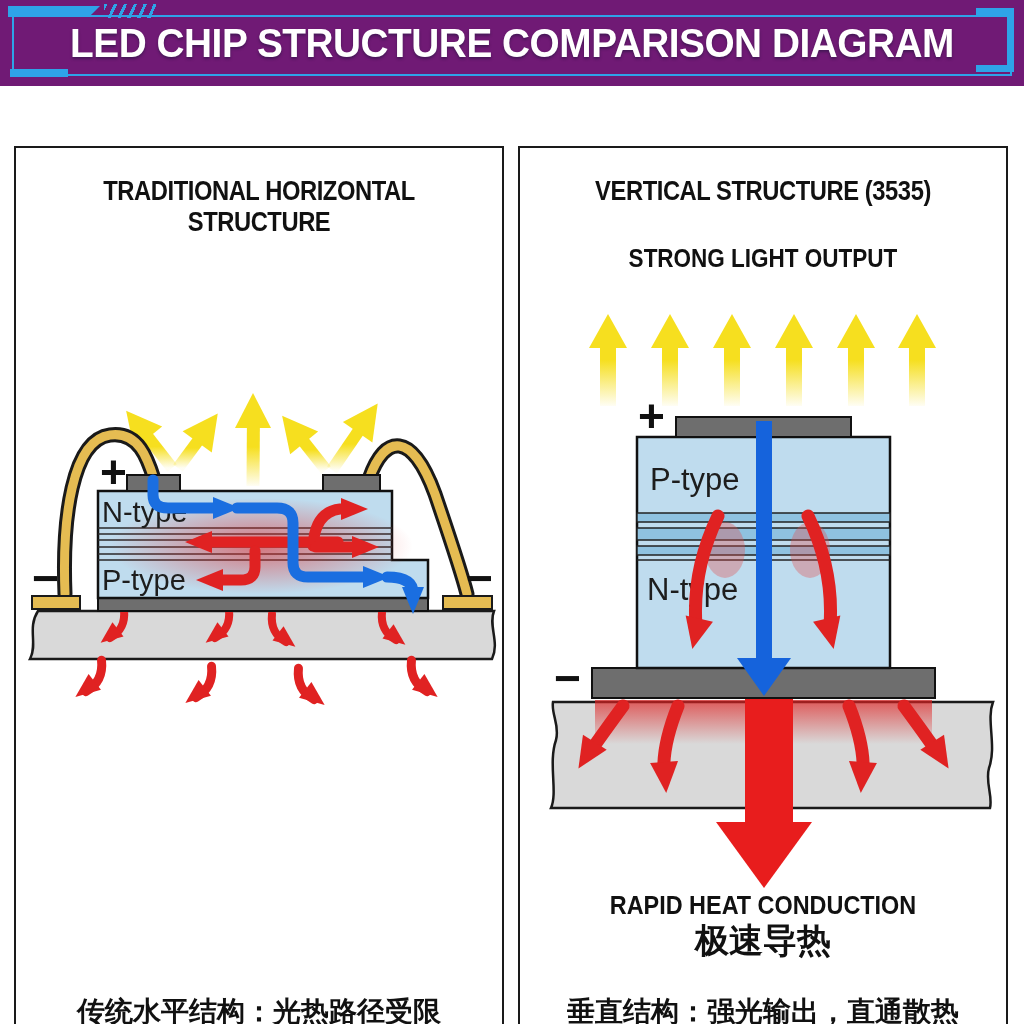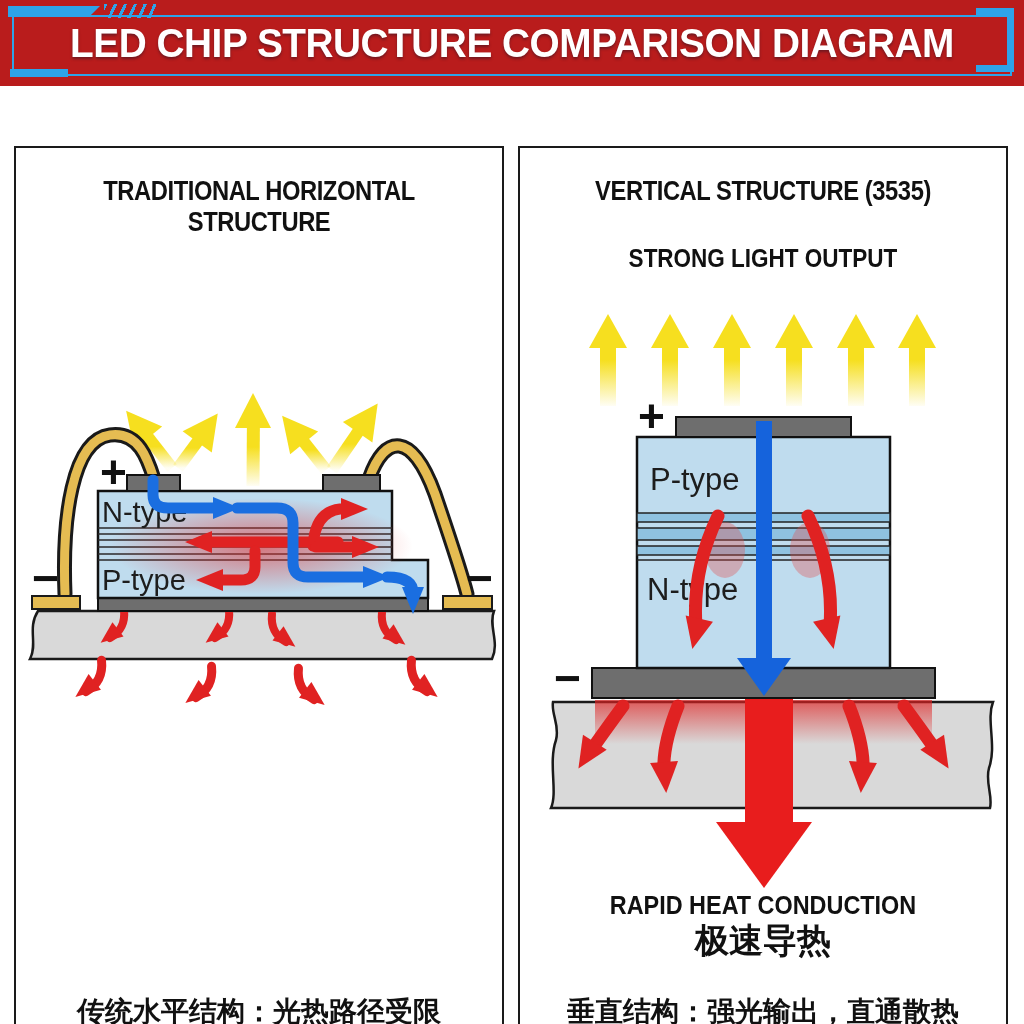--- a/index.html
+++ b/index.html
@@ -1,19 +1,19 @@
 <!DOCTYPE html>
 <html><head>
 <meta charset="utf-8">
 <style>
   html,body{margin:0;padding:0;background:#ffffff;width:1024px;height:1024px;overflow:hidden;
     font-family:"Liberation Sans", sans-serif;}
   .abs{position:absolute;}
   
-  #header{position:absolute;left:0;top:0;width:1024px;height:86px;background:#b91c1c;}
+  #header{position:absolute;left:0;top:0;width:1024px;height:86px;background:#701a75;}
   #hframe{position:absolute;left:12px;right:12px;top:15px;bottom:10px;border:2px solid #2ea3e8;}
   #haccent{position:absolute;left:8px;top:6px;width:92px;height:11px;background:#2ea3e8;
     clip-path:polygon(0 0,100% 0,88% 100%,0 100%);}
   #hslash{position:absolute;left:104px;top:4px;width:52px;height:14px;
     background:repeating-linear-gradient(115deg,#2ea3e8 0 3px,rgba(0,0,0,0) 3px 9px);}
   #hbl{position:absolute;left:10px;top:69px;width:58px;height:8px;background:#2ea3e8;}
   .hbr{position:absolute;background:#2ea3e8;}
   #hbr-v{right:10px;top:8px;width:7px;height:64px;}
   #hbr-t{right:10px;top:8px;width:38px;height:7px;}
   #hbr-b{right:10px;top:65px;width:38px;height:7px;}

